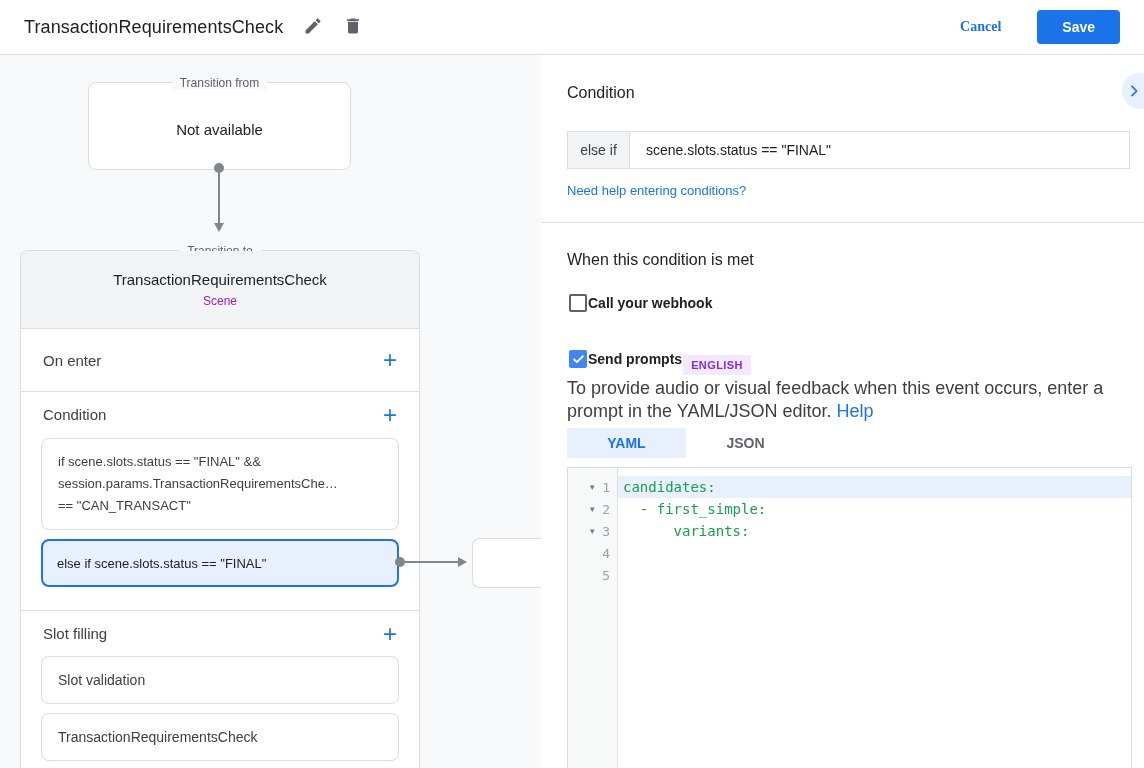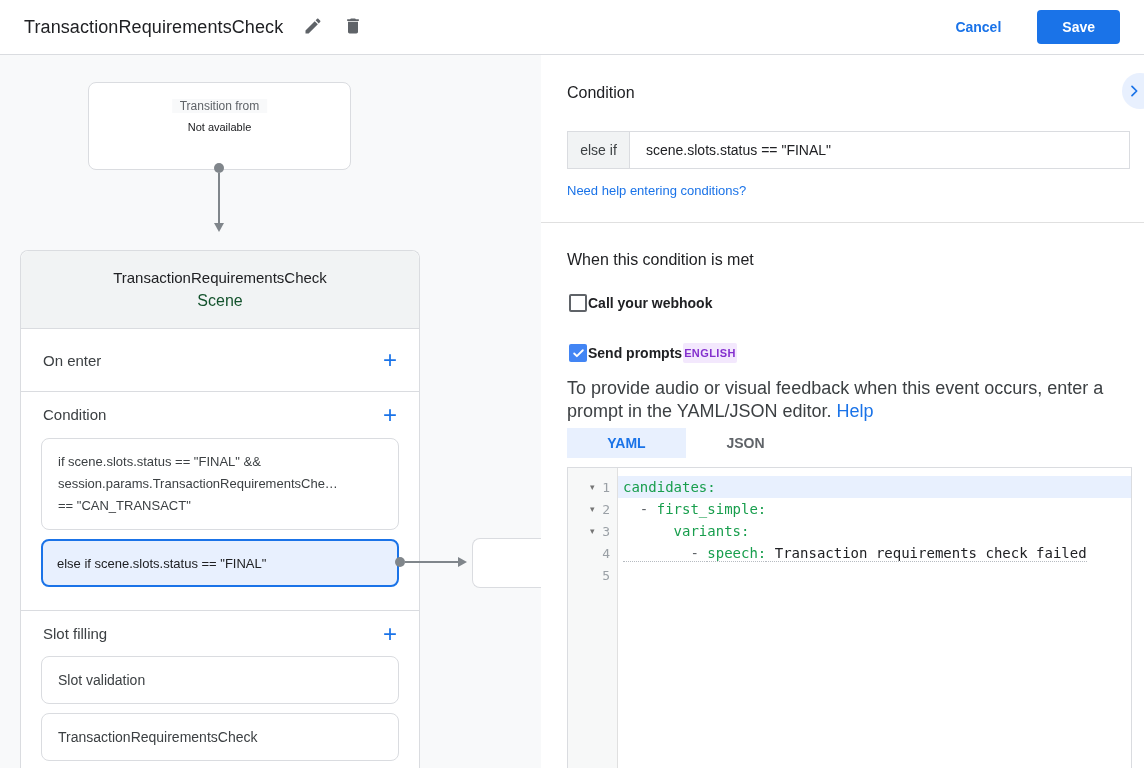--- a/index.html
+++ b/index.html
@@ -9,57 +9,57 @@
   
   .app-header { position:absolute; left:0; top:0; width:1144px; height:55px;
                 background:#fff; border-bottom:1px solid #dadce0; display:flex;
                 align-items:center; padding:0 24px; z-index:30; }
   .page-title { font-size:18px; color:#202124; letter-spacing:.1px; }
   .icon-btn { background:none; border:none; cursor:pointer; padding:6px;
               display:inline-flex; align-items:center; justify-content:center; }
   .icon-btn svg { fill:#5f6368; }
   .header-spacer { flex:1; }
   .cancel-btn { background:none; border:none; color:#1a73e8; font-size:14px;
-                font-weight:bold; font-family:Liberation Sans, sans-serif; cursor:pointer; margin-right:36px; }
+                font-weight:bold; font-family:Liberation Serif, serif; cursor:pointer; margin-right:36px; }
   .save-btn { background:#1a73e8; color:#fff; border:none; border-radius:4px;
               font-size:14px; font-weight:bold; font-family:inherit; padding:9px 25px;
               cursor:pointer; }
 
   
   .left-panel { position:absolute; left:0; top:55px; width:541px; height:713px;
                 background:#f8f9fa; z-index:1; }
 
   .tfrom-box { position:absolute; left:88px; top:27px; width:263px; height:88px;
                background:#fff; border:1px solid #dadce0; border-radius:8px; }
   .node-label { position:absolute; top:0; left:50%; transform:translate(-50%,-50%);
                 background:#f8f9fa; padding:0 8px; font-size:12px; color:#5f6368;
-                white-space:nowrap;margin-top:23px; }
+                white-space:nowrap; }
   .tfrom-content { position:absolute; left:0; right:0; top:38px; text-align:center;
-                   font-size:11px; color:#202124; }
+                   font-size:15px; color:#202124; }
 
   .conn-dot { position:absolute; width:10px; height:10px; border-radius:50%;
               background:#80868b; z-index:5; }
   .conn-vline { position:absolute; width:2px; background:#80868b; }
   .conn-hline { position:absolute; height:2px; background:#80868b; }
   .arrow-down { position:absolute; width:0; height:0;
                 border-left:5px solid transparent; border-right:5px solid transparent;
                 border-top:9px solid #80868b; }
   .arrow-right { position:absolute; width:0; height:0;
                  border-top:5px solid transparent; border-bottom:5px solid transparent;
                  border-left:9px solid #80868b; }
 
   .scene-card { position:absolute; left:20px; top:195px; width:400px; bottom:0;
                 background:#fff; border:1px solid #dadce0; border-bottom:none;
                 border-radius:8px 8px 0 0; }
   .scene-header { position:absolute; left:0; right:0; top:0; height:78px;
                   background:#f1f3f4; border-bottom:1px solid #dadce0;
                   border-radius:8px 8px 0 0; display:flex; flex-direction:column;
                   align-items:center; justify-content:center; gap:6px; cursor:pointer; }
   .scene-title { font-size:15px; color:#202124; }
-  .scene-subtitle { font-size:16px; color:#14532d; }
+  .scene-subtitle { font-size:12px; color:#a21caf; }
 
   .section-row { position:absolute; left:0; right:0; display:flex; align-items:center;
                  justify-content:space-between; padding:0 22px; }
   .section-label { font-size:15px; color:#3c4043; }
   .plus-btn { background:none; border:none; color:#1a73e8; font-size:24px;
               font-weight:300; line-height:20px; cursor:pointer; font-family:inherit; }
   .row-divider { position:absolute; left:0; right:0; height:1px; background:#dadce0; }
 
   .cond-box { position:absolute; left:20px; width:358px; background:#fff;
               border:1px solid #dadce0; border-radius:8px; font-size:13px;
@@ -99,21 +99,21 @@
   .when-title { position:absolute; left:26px; top:196px; font-size:16px; color:#202124; }
 
   .check-row { position:absolute; left:28px; display:flex; align-items:center; gap:1px; }
   .checkbox { width:18px; height:18px; border-radius:2px; flex:0 0 auto;
               cursor:pointer; }
   .checkbox.unchecked { border:2px solid #5f6368; background:#fff; }
   .checkbox.checked { border:none; background:#4285f4; display:flex;
                       align-items:center; justify-content:center; }
   .check-label { font-size:14px; font-weight:bold; color:#202124; }
   .lang-badge { background:#f3e8fd; color:#8430ce; font-size:11px; font-weight:bold;
-                letter-spacing:.4px; padding:4px 1px; border-radius:2px; }
+                letter-spacing:.4px; padding:4px 8px; border-radius:2px;margin-top:12px; }
 
   .editor-hint { position:absolute; left:26px; top:322px; width:562px; font-size:18px;
                  color:#3c4043; line-height:23px; }
   .inline-link { color:#1a73e8; text-decoration:none; cursor:pointer; }
 
   .tabs { position:absolute; left:26px; top:373px; display:flex; }
   .tab { width:119px; height:30px; display:flex; align-items:center; justify-content:center;
          font-size:14px; font-weight:bold; color:#5f6368; cursor:pointer; }
   .tab.active { background:#e8f0fe; color:#1a73e8; }
 
@@ -279,17 +279,16 @@
         </div>
         <div class="gut-row">
           <span class="fold"></span>
           <span class="lnum">5</span>
         </div>
       </div>
     <div class="code-area">
         <div class="code-row hl"><span class="seg-key">candidates:</span></div>
         <div class="code-row"><span class="seg-plain">  - </span><span class="seg-key">first_simple:</span></div>
         <div class="code-row"><span class="seg-plain">      </span><span class="seg-key">variants:</span></div>
-        <div class="code-row"><span class="seg-plain dotted">        - </span><span class="seg-key dotted">speech:</span><span class="seg-val dotted"> Transaction requirements check failed</span></div>
         <div class="code-row"></div>
       </div>
   </div>
 </div>
 
 </body></html>

